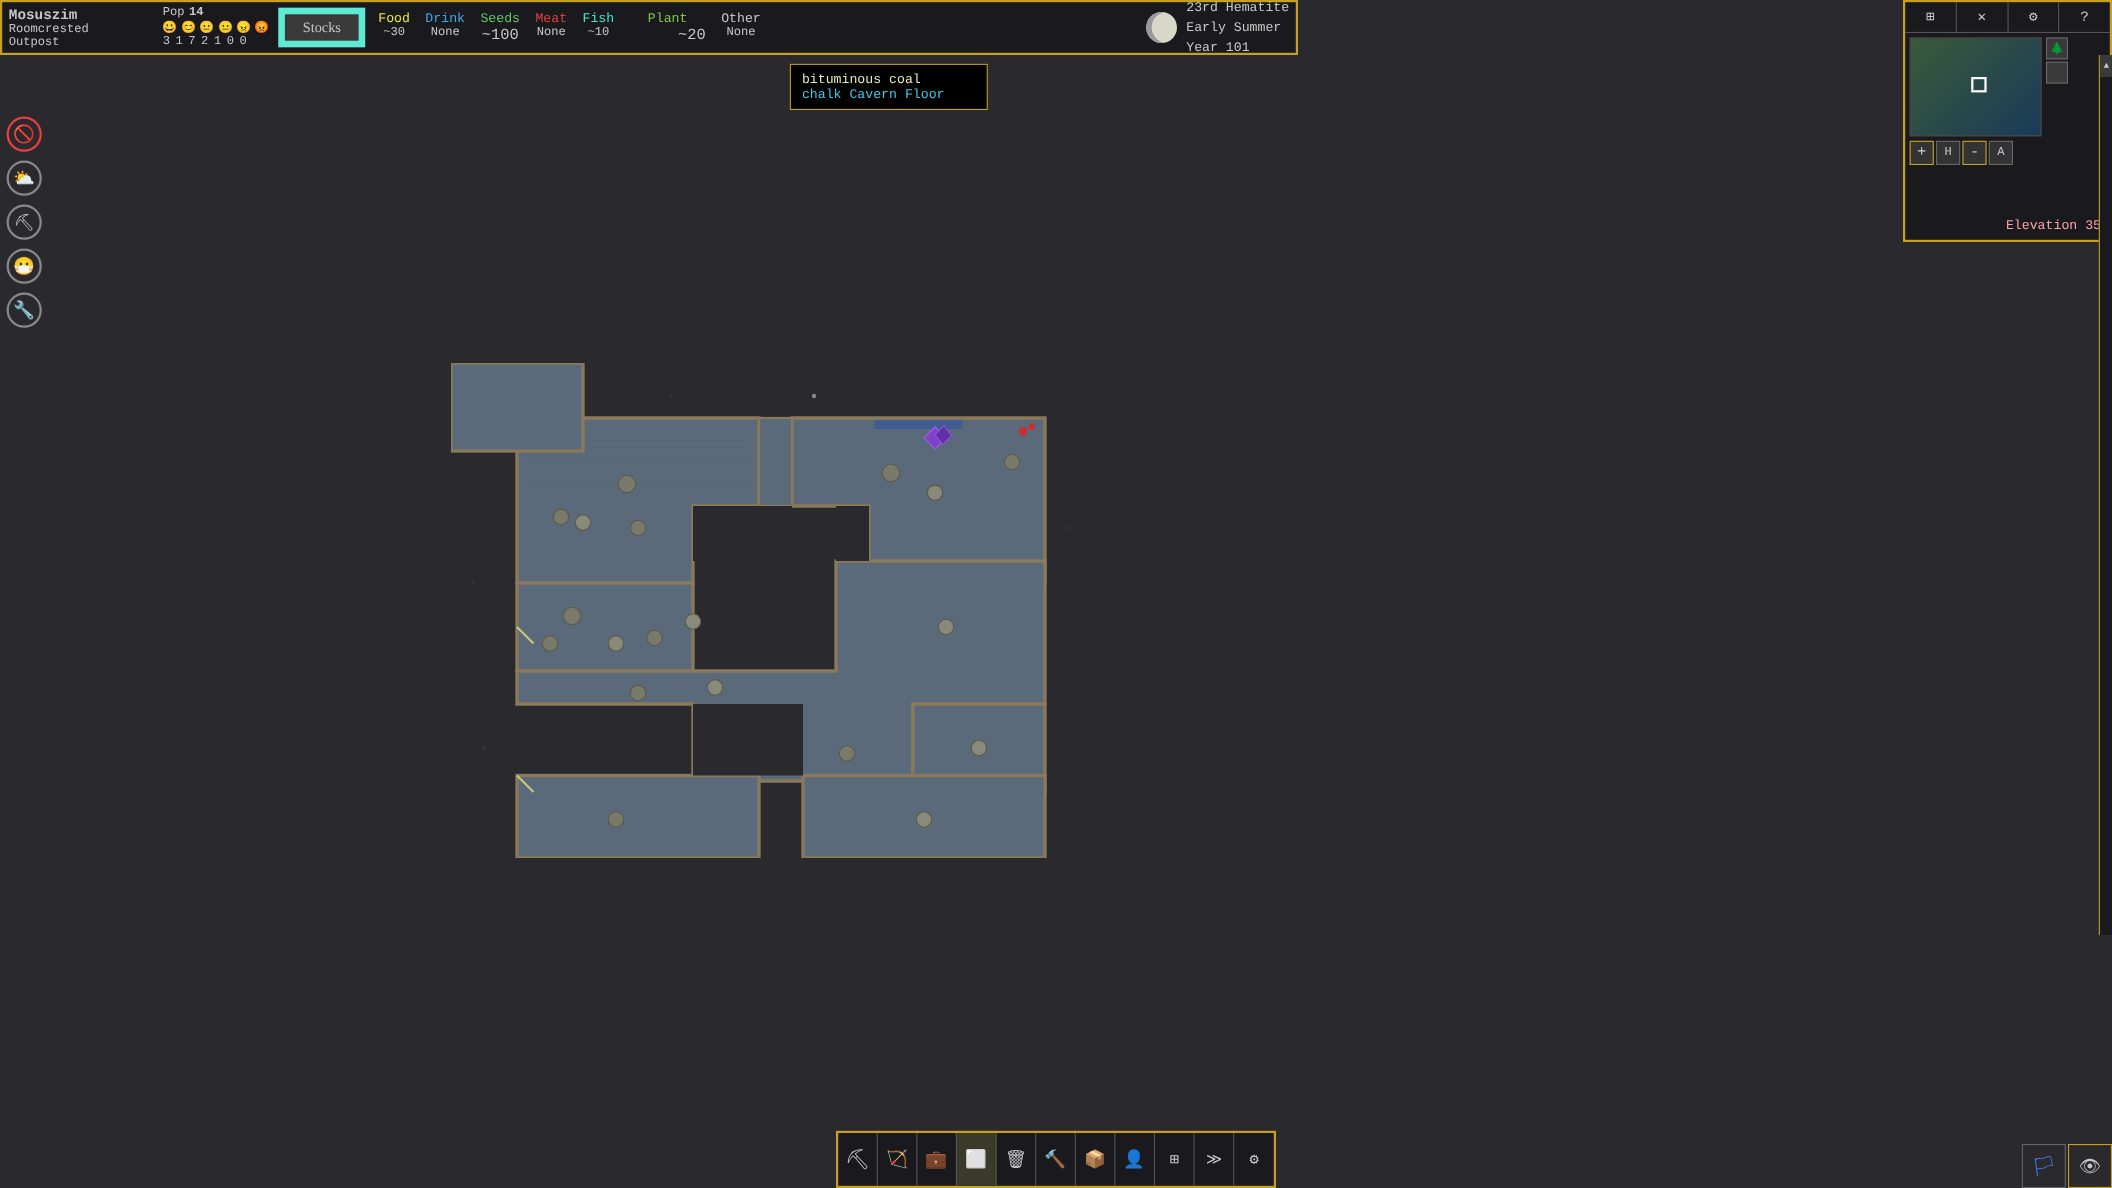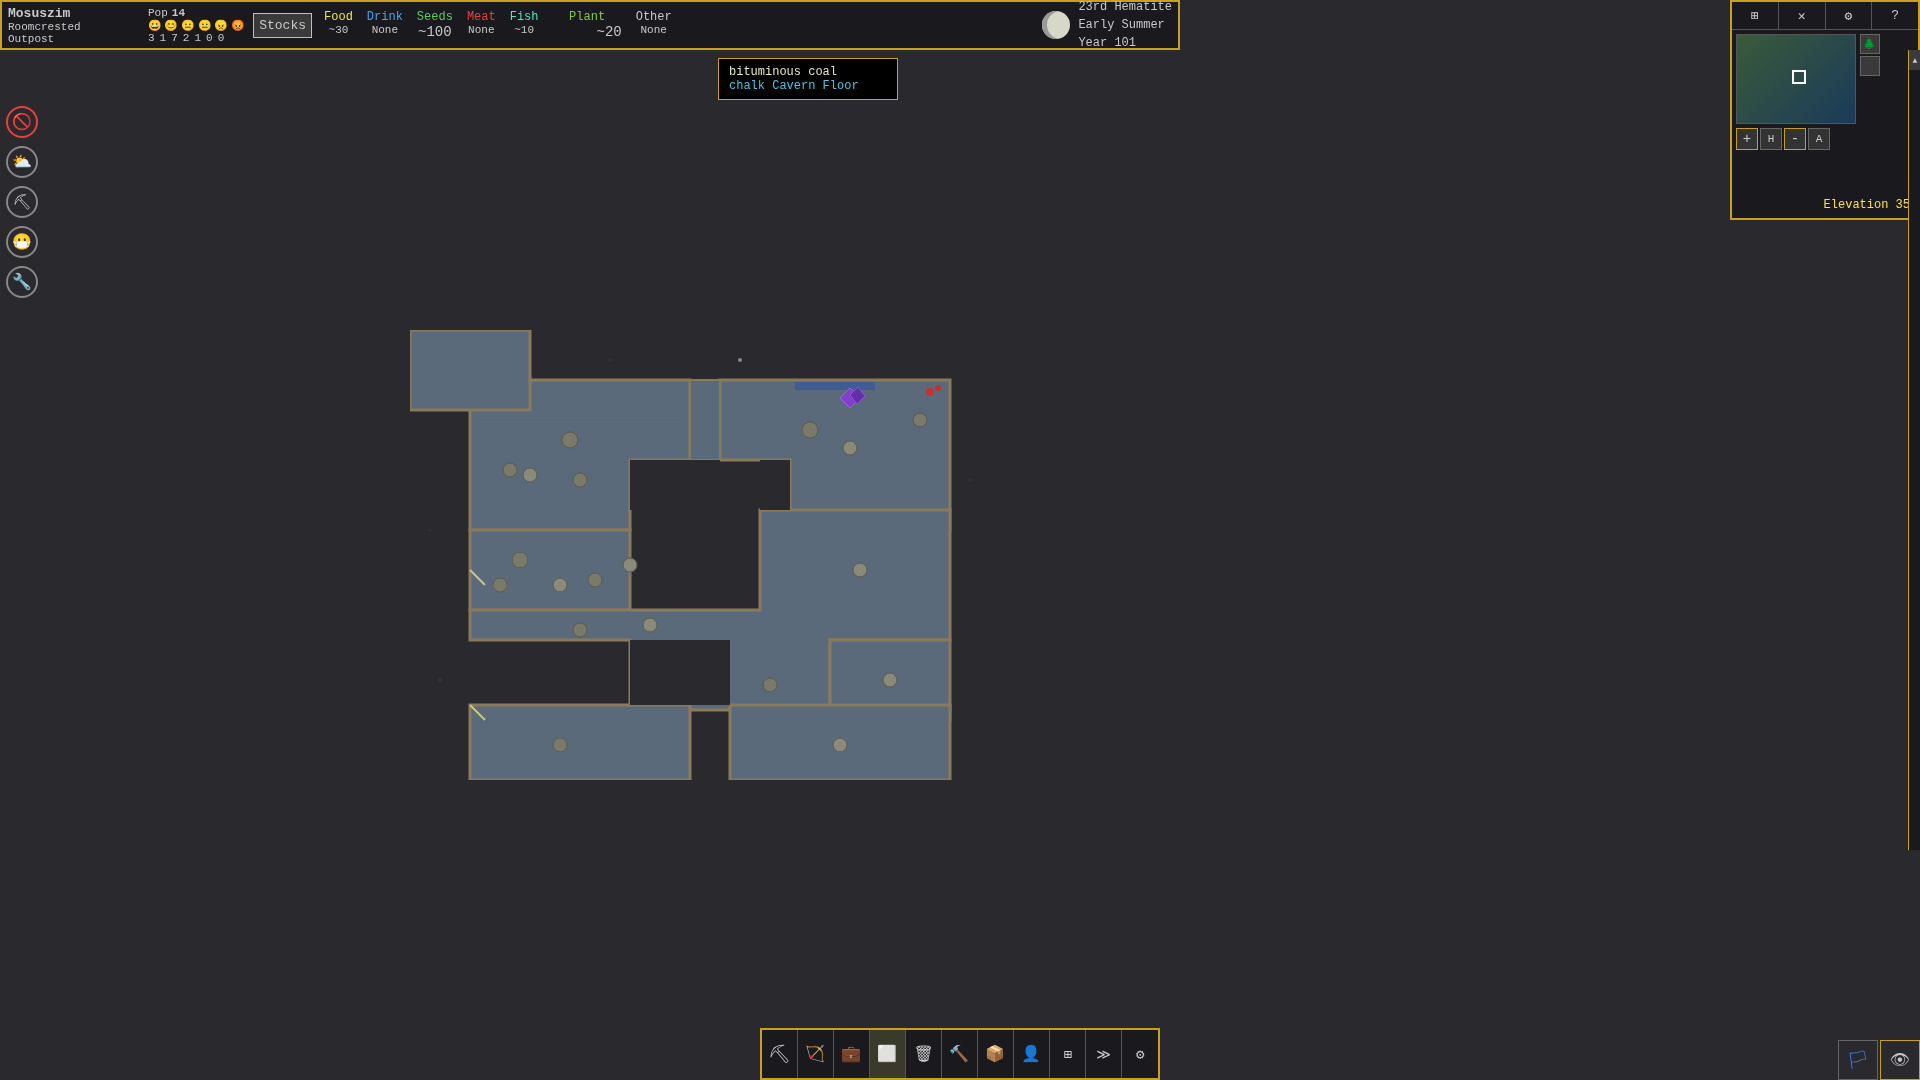--- a/index.html
+++ b/index.html
@@ -183,21 +183,21 @@
       <span>3</span>
       <span>1</span>
       <span>7</span>
       <span>2</span>
       <span>1</span>
       <span>0</span>
       <span>0</span>
     </div>
   </div>
 
-  <button id="stocks-btn" style="background:#3a3a3a;border:1px solid #5eead4;color:#c8c8c8;padding:4px 5px;font-size:13px;cursor:pointer;margin-right:12px;font-family:Liberation Mono, monospace;">Stocks</button>
+  <button id="stocks-btn" style="background:#3a3a3a;border:6px solid #5eead4;color:#c8c8c8;padding:4px 16px;font-size:13px;cursor:pointer;margin-right:12px;font-family:Liberation Serif, serif;">Stocks</button>
 
   <div id="resources" style="display:flex;gap:14px;align-items:flex-start;">
     <div class="res-col">
       <span style="color:#e8e840;font-size:12px;">Food</span>
       <span style="color:#c8c8c8;font-size:11px;">~30</span>
     </div>
     <div class="res-col">
       <span style="color:#40a8e8;font-size:12px;">Drink</span>
       <span style="color:#c8c8c8;font-size:11px;">None</span>
     </div>
@@ -264,21 +264,21 @@
     </div>
   </div>
 
   <div style="display:flex;gap:2px;margin:2px 4px;">
     <div style="width:22px;height:22px;background:#333;border:1px solid #c8a020;color:#c8c8c8;font-size:14px;display:flex;align-items:center;justify-content:center;cursor:pointer;">+</div>
     <div style="width:22px;height:22px;background:#333;border:1px solid #666;color:#c8c8c8;font-size:11px;display:flex;align-items:center;justify-content:center;">H</div>
     <div style="width:22px;height:22px;background:#333;border:1px solid #c8a020;color:#c8c8c8;font-size:14px;display:flex;align-items:center;justify-content:center;cursor:pointer;">-</div>
     <div style="width:22px;height:22px;background:#333;border:1px solid #666;color:#c8c8c8;font-size:11px;display:flex;align-items:center;justify-content:center;">A</div>
   </div>
 
-  <div style="position:absolute;bottom:6px;right:8px;font-size:12px;color:#fde047;">Elevation 35</div>
+  <div style="position:absolute;bottom:6px;right:8px;font-size:12px;color:#fca5a5;">Elevation 35</div>
 </div>
 
 <div id="right-scroll">
   <div style="width:12px;height:20px;background:#3a3a3a;display:flex;align-items:center;justify-content:center;font-size:8px;color:#c8c8c8;cursor:pointer;">▲</div>
 </div>
 
 <svg id="cave-svg" viewBox="0 0 590 450" xmlns="http://www.w3.org/2000/svg">
 
   <rect width="590" height="450" fill="#2a2a2e"></rect>
 

